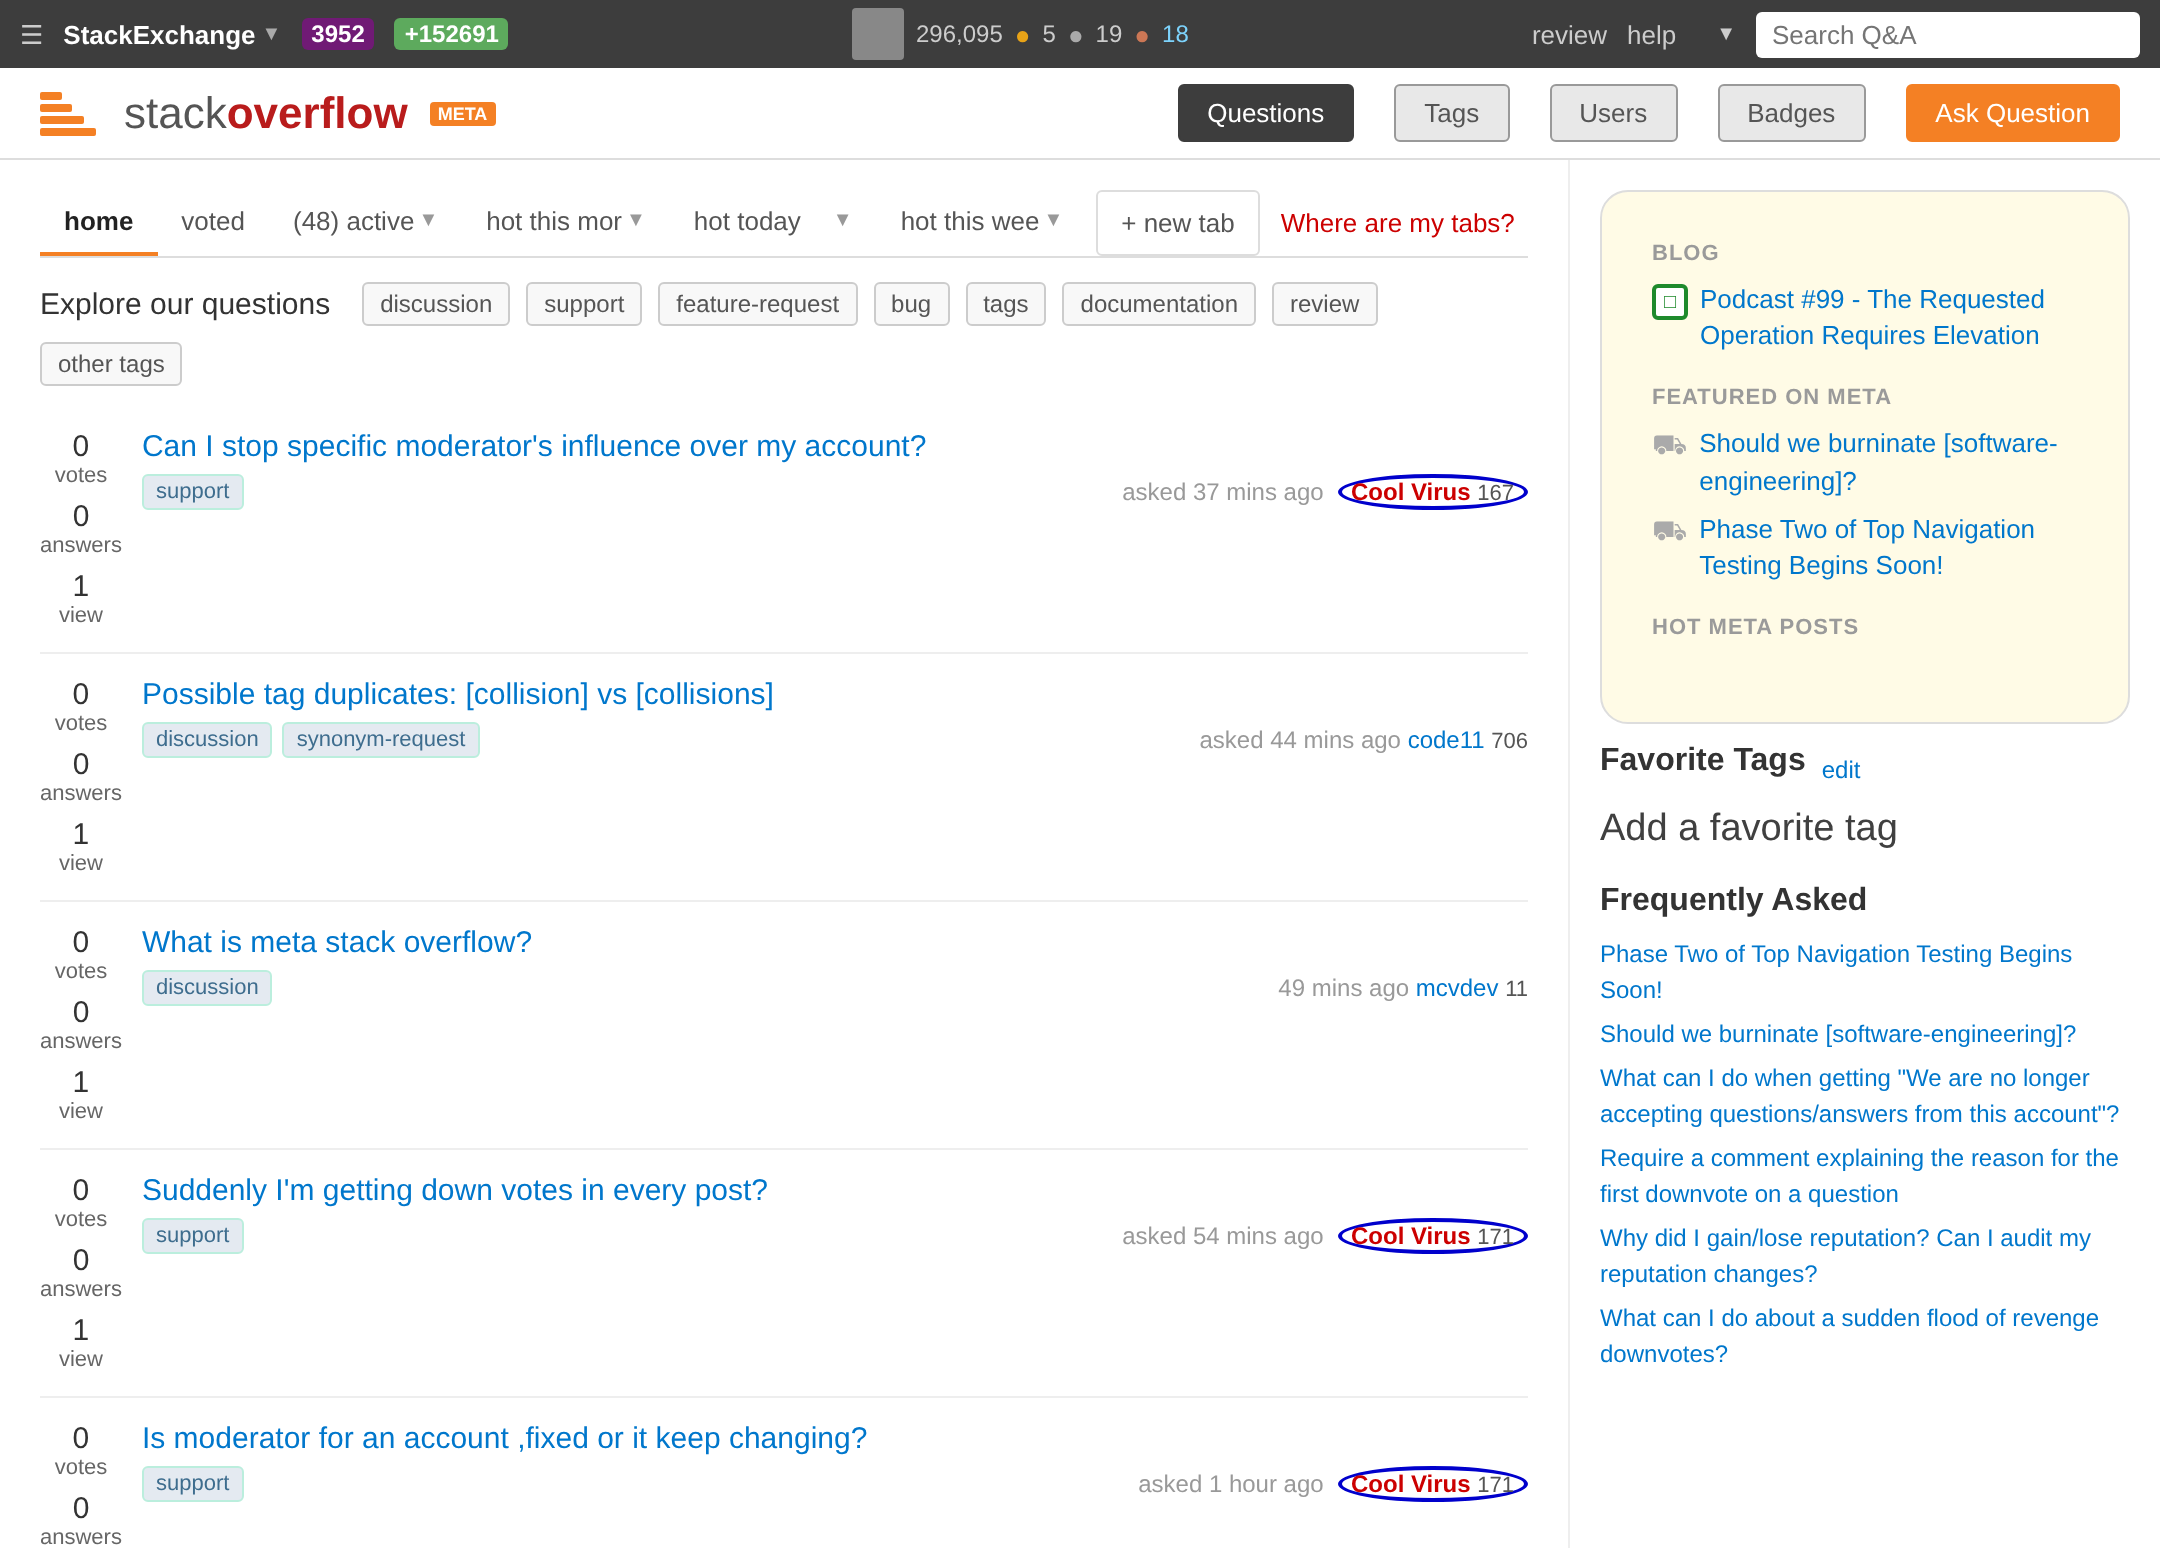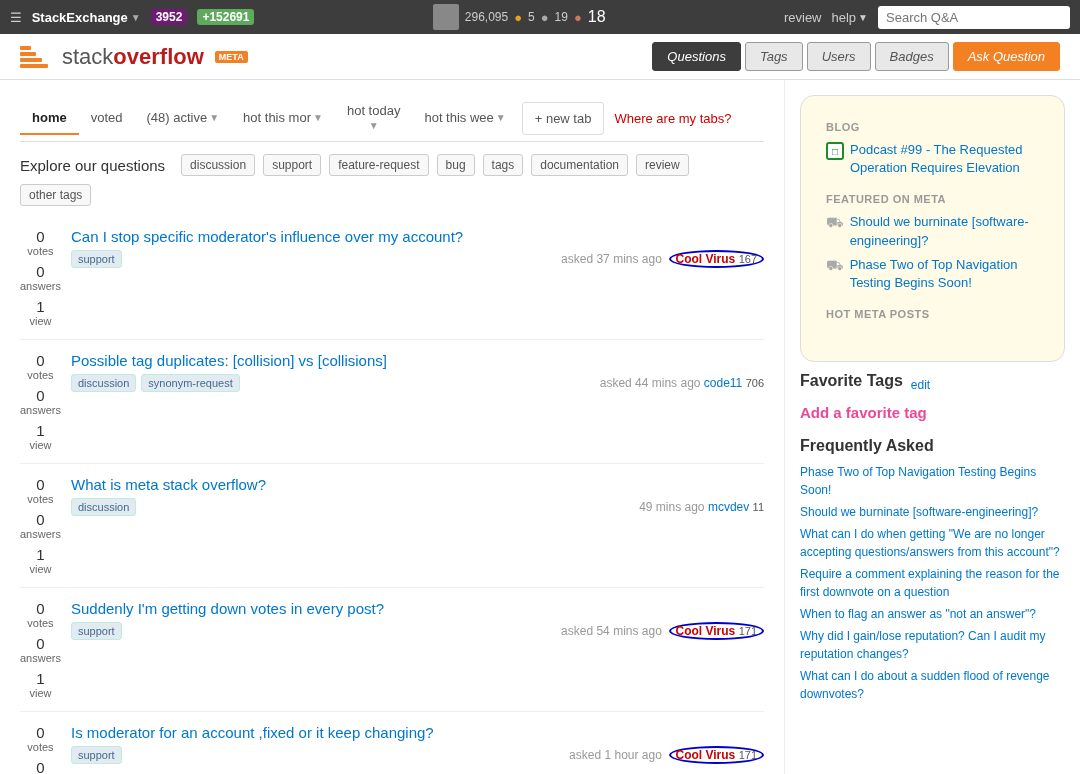--- a/index.html
+++ b/index.html
@@ -63,21 +63,21 @@
     #logo .meta-badge {
       background: #f48024;
       color: #fff;
       font-size: 9px;
       padding: 1px 4px;
       border-radius: 2px;
       font-weight: bold;
       vertical-align: middle;
       margin-left: 3px;
     }
-    #nav-buttons { display: flex; gap: 4px; font-style: italic; }
+    #nav-buttons { display: flex; gap: 20px; }
     #nav-buttons .nav-btn {
       padding: 6px 14px;
       border: 1px solid #999;
       border-radius: 3px;
       background: #e8e8e8;
       color: #555;
       font-size: 13px;
       cursor: pointer;
       text-decoration: none;
     }
@@ -216,21 +216,21 @@
       margin-top: 1px;
     }
     .blog-link { color: #0077cc; font-size: 13px; line-height: 1.4; cursor: pointer; }
     .meta-item { display: flex; align-items: flex-start; gap: 6px; margin-bottom: 6px; }
     .meta-icon { color: #aaa; font-size: 14px; flex-shrink: 0; margin-top: 1px; }
     .meta-link { color: #0077cc; font-size: 13px; line-height: 1.4; cursor: pointer; }
     .hot-number { color: #555; font-size: 13px; margin-right: 4px; font-weight: bold; }
     .hot-link { color: #0077cc; font-size: 13px; cursor: pointer; }
     .fav-header { display: flex; align-items: center; gap: 8px; margin-bottom: 6px; }
     .fav-edit { color: #0077cc; font-size: 12px; cursor: pointer; }
-    .add-fav-tag { color: #ec4899; font-size: 15px; cursor: pointer; font-weight: bold; }
+    .add-fav-tag { color: #404040; font-size: 19px; cursor: pointer; }
     .faq-link { color: #0077cc; font-size: 12px; line-height: 1.5; display: block; margin-bottom: 4px; cursor: pointer; }
 
     .sidebar-featured-bg {
       background: #fffbe6;
       border: 1px solid #ddd;
       border-radius: 14px;
       padding: 25px;
       margin-bottom: 10px;
     }
     .logo-bars {
@@ -258,25 +258,25 @@
   <span class="rep-green">+152691</span>
   <span style="flex:1;"></span>
   <div style="display:flex; align-items:center; gap:6px;">
     <span class="user-avatar"></span>
     <span style="color:#ccc; font-size:12px;">296,095</span>
     <span style="color:#e8a317;">●</span>
     <span style="color:#ccc; font-size:12px;">5</span>
     <span style="color:#aaa;">●</span>
     <span style="color:#ccc; font-size:12px;">19</span>
     <span style="color:#c75;">●</span>
-    <span style="color:#ffffff; font-size:16px;">18</span>
+    <span style="color:#7dd3fc; font-size:12px;">18</span>
   </div>
   <span style="flex:1;"></span>
   <a class="topbar-link">review</a>
-  <span style="color:#ccc; font-size:13px; display:flex; align-items:center; gap:2px;">
+  <span style="color:#ccc; font-size:13px; display:flex; align-items:center; gap:20px;">
     <span>help</span>
     <span style="font-size:10px;">▼</span>
   </span>
   <input class="search-box" type="text" placeholder="Search Q&amp;A" style="">
 </div>
 
 <div id="main-header">
   <div id="logo">
     <div class="logo-bars">
       <div class="logo-bar" style="width:28px;"></div>
@@ -306,21 +306,21 @@
       <span class="tab active">home</span>
       <span class="tab">voted</span>
       <span class="tab" style="display:flex; align-items:center; gap:2px;">
         <span>(48) active</span>
         <span style="font-size:10px; color:#999;">▼</span>
       </span>
       <span class="tab" style="display:flex; align-items:center; gap:2px;">
         <span>hot this mor</span>
         <span style="font-size:10px; color:#999;">▼</span>
       </span>
-      <span class="tab" style="display:flex; align-items:center; gap:2px;flex-direction:column;">
+      <span class="tab" style="display:flex; align-items:center; gap:16px;">
         <span>hot today</span>
         <span style="font-size:10px; color:#999;">▼</span>
       </span>
       <span class="tab" style="display:flex; align-items:center; gap:2px;">
         <span>hot this wee</span>
         <span style="font-size:10px; color:#999;">▼</span>
       </span>
       <span class="new-tab-btn">+ new tab</span>
       <span class="where-tabs">Where are my tabs?</span>
     </div>
@@ -510,19 +510,18 @@
       </div>
       <a class="add-fav-tag">Add a favorite tag</a>
     </div>
 
     <div class="sidebar-box">
       <h2>Frequently Asked</h2>
       <a class="faq-link">Phase Two of Top Navigation Testing Begins Soon!</a>
       <a class="faq-link">Should we burninate [software-engineering]?</a>
       <a class="faq-link">What can I do when getting "We are no longer accepting questions/answers from this account"?</a>
       <a class="faq-link">Require a comment explaining the reason for the first downvote on a question</a>
-      <a class="faq-link">When to flag an answer as "not an answer"?</a>
       <a class="faq-link">Why did I gain/lose reputation? Can I audit my reputation changes?</a>
       <a class="faq-link">What can I do about a sudden flood of revenge downvotes?</a>
     </div>
 
   </div>
 </div>
 
 </body></html>

